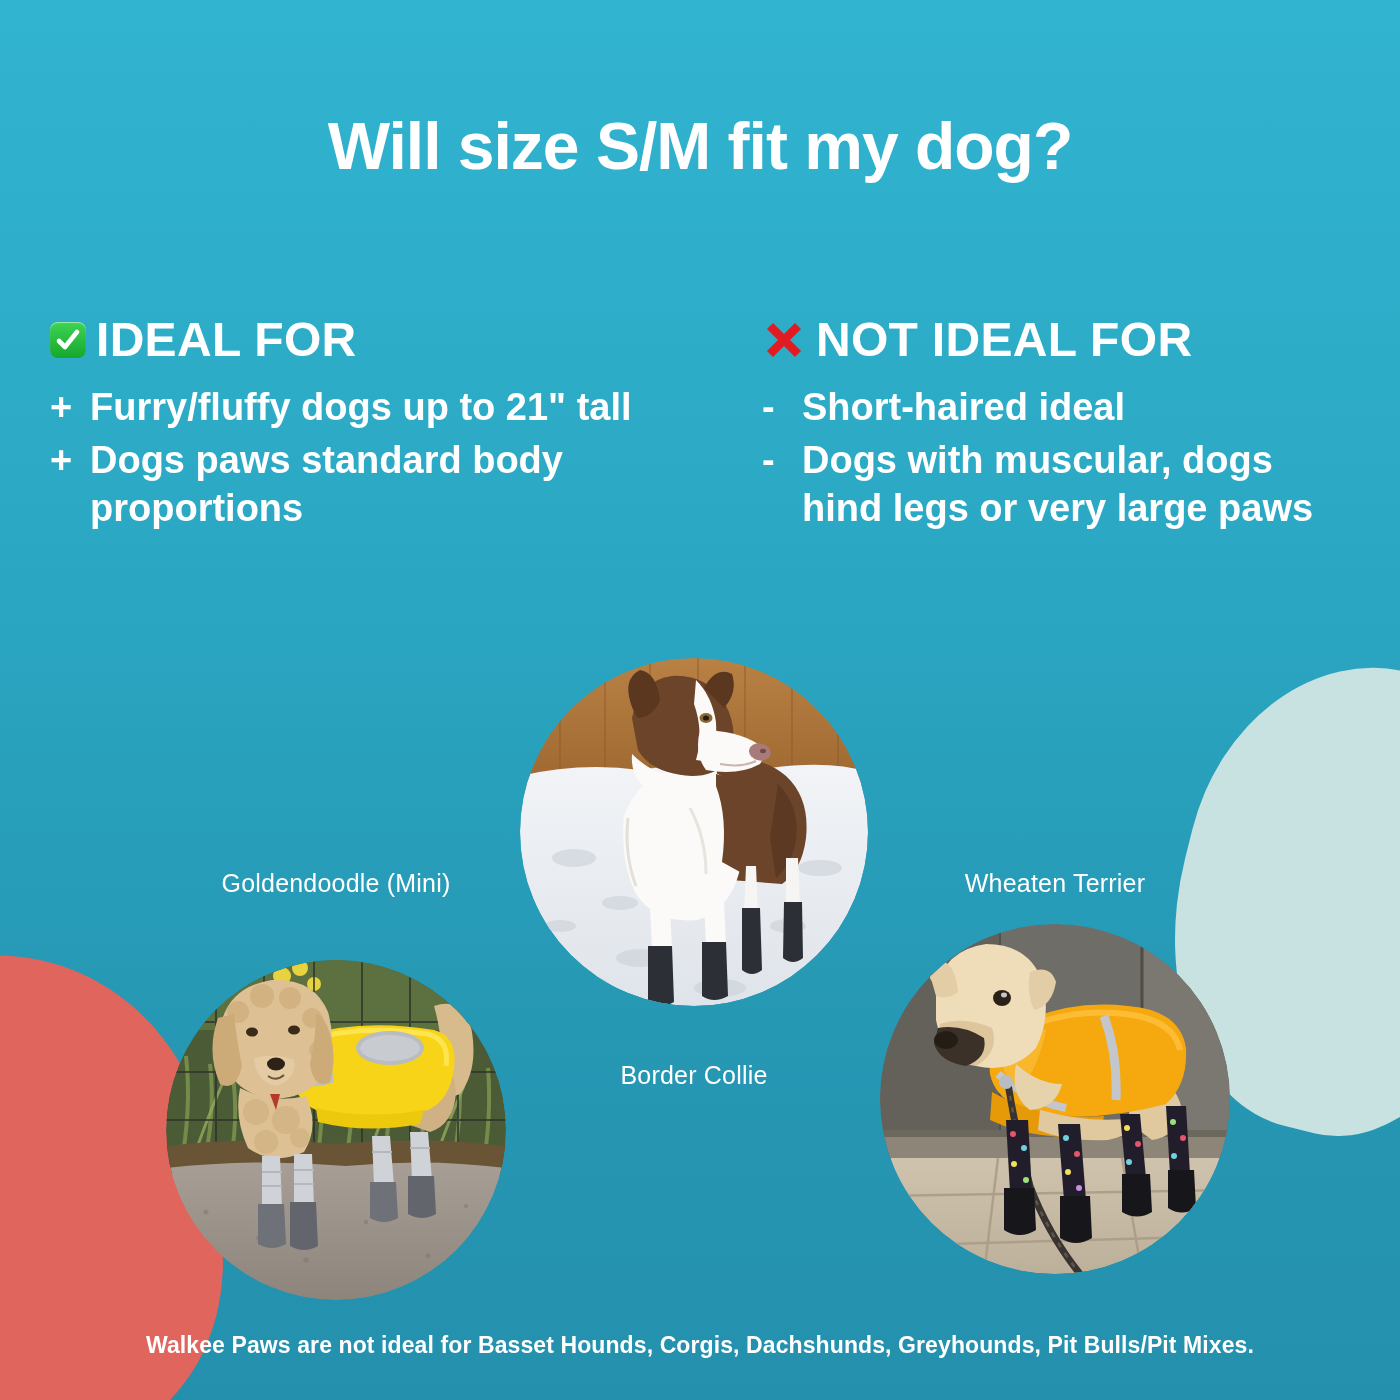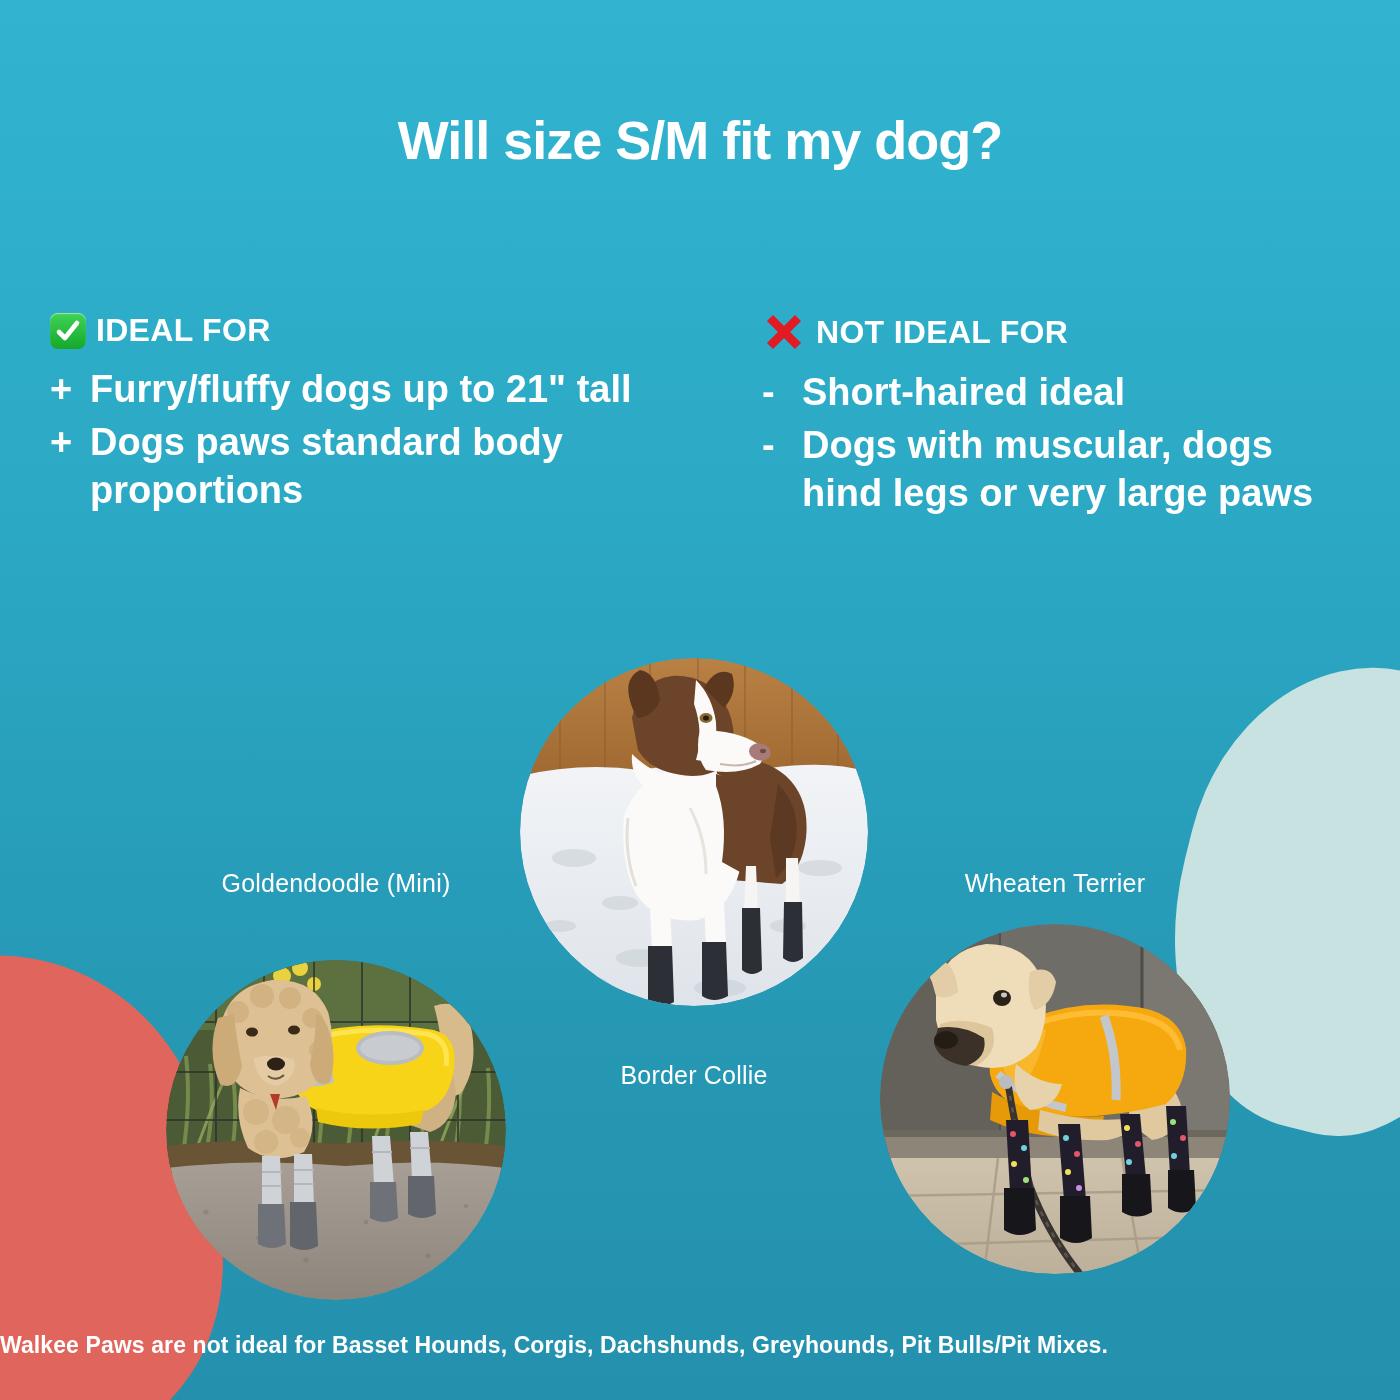--- a/index.html
+++ b/index.html
@@ -24,35 +24,35 @@
   .blob-mint{
     right:-120px;top:665px;width:340px;height:470px;
     background:#c8e2e1;
     border-radius:55% 55% 48% 52% / 48% 48% 55% 55%;
     transform:rotate(14deg);
   }
 
   
   .title{
     position:absolute;top:112px;left:0;width:1400px;text-align:center;
-    color:#ffffff;font-size:54px;font-weight:bold;letter-spacing:-1px;
+    color:#ffffff;font-size:66px;font-weight:bold;letter-spacing:-1px;
     line-height:1.05;
   }
   .subtitle{
     position:absolute;top:213px;left:0;width:1400px;text-align:center;
     color:#ffffff;font-size:46px;font-weight:bold;letter-spacing:-0.5px;
   }
 
   
   .col{position:absolute;color:#ffffff;}
   .col-ideal{left:50px;top:312px;width:690px;}
   .col-not{left:762px;top:312px;width:560px;}
 
   .col-head{display:flex;align-items:center;gap:10px;margin-bottom:16px;}
-  .col-head-label{font-size:32px;font-weight:bold;letter-spacing:.3px;}
+  .col-head-label{font-size:48px;font-weight:bold;letter-spacing:.3px;}
 
   
   .ico-check{
     width:36px;height:36px;border-radius:8px;flex:0 0 36px;
     background:linear-gradient(180deg,#3fd456 0%,#16a72c 100%);
     position:relative;box-shadow:inset 0 1px 1px rgba(255,255,255,.5);
   }
   .ico-check svg{position:absolute;left:4px;top:4px;}
   
   .ico-x{width:44px;height:40px;flex:0 0 44px;position:relative;}
@@ -72,21 +72,21 @@
     position:absolute;border-radius:50%;overflow:hidden;
   }
   .photo svg{display:block;}
   .caption{
     position:absolute;color:#ffffff;font-size:25px;font-weight:normal;
     text-align:center;letter-spacing:.2px;
   }
 
   
   .footer{
-    position:absolute;top:1332px;left:0;width:1400px;
+    position:absolute;top:1332px;left:0;width:1400px;text-align:center;
     color:#ffffff;font-size:23px;font-weight:bold;letter-spacing:.1px;
   }
 </style>
 </head>
 <body>
 
 <div class="canvas">
 
   <div class="blob blob-coral"></div>
   <div class="blob blob-mint"></div>

